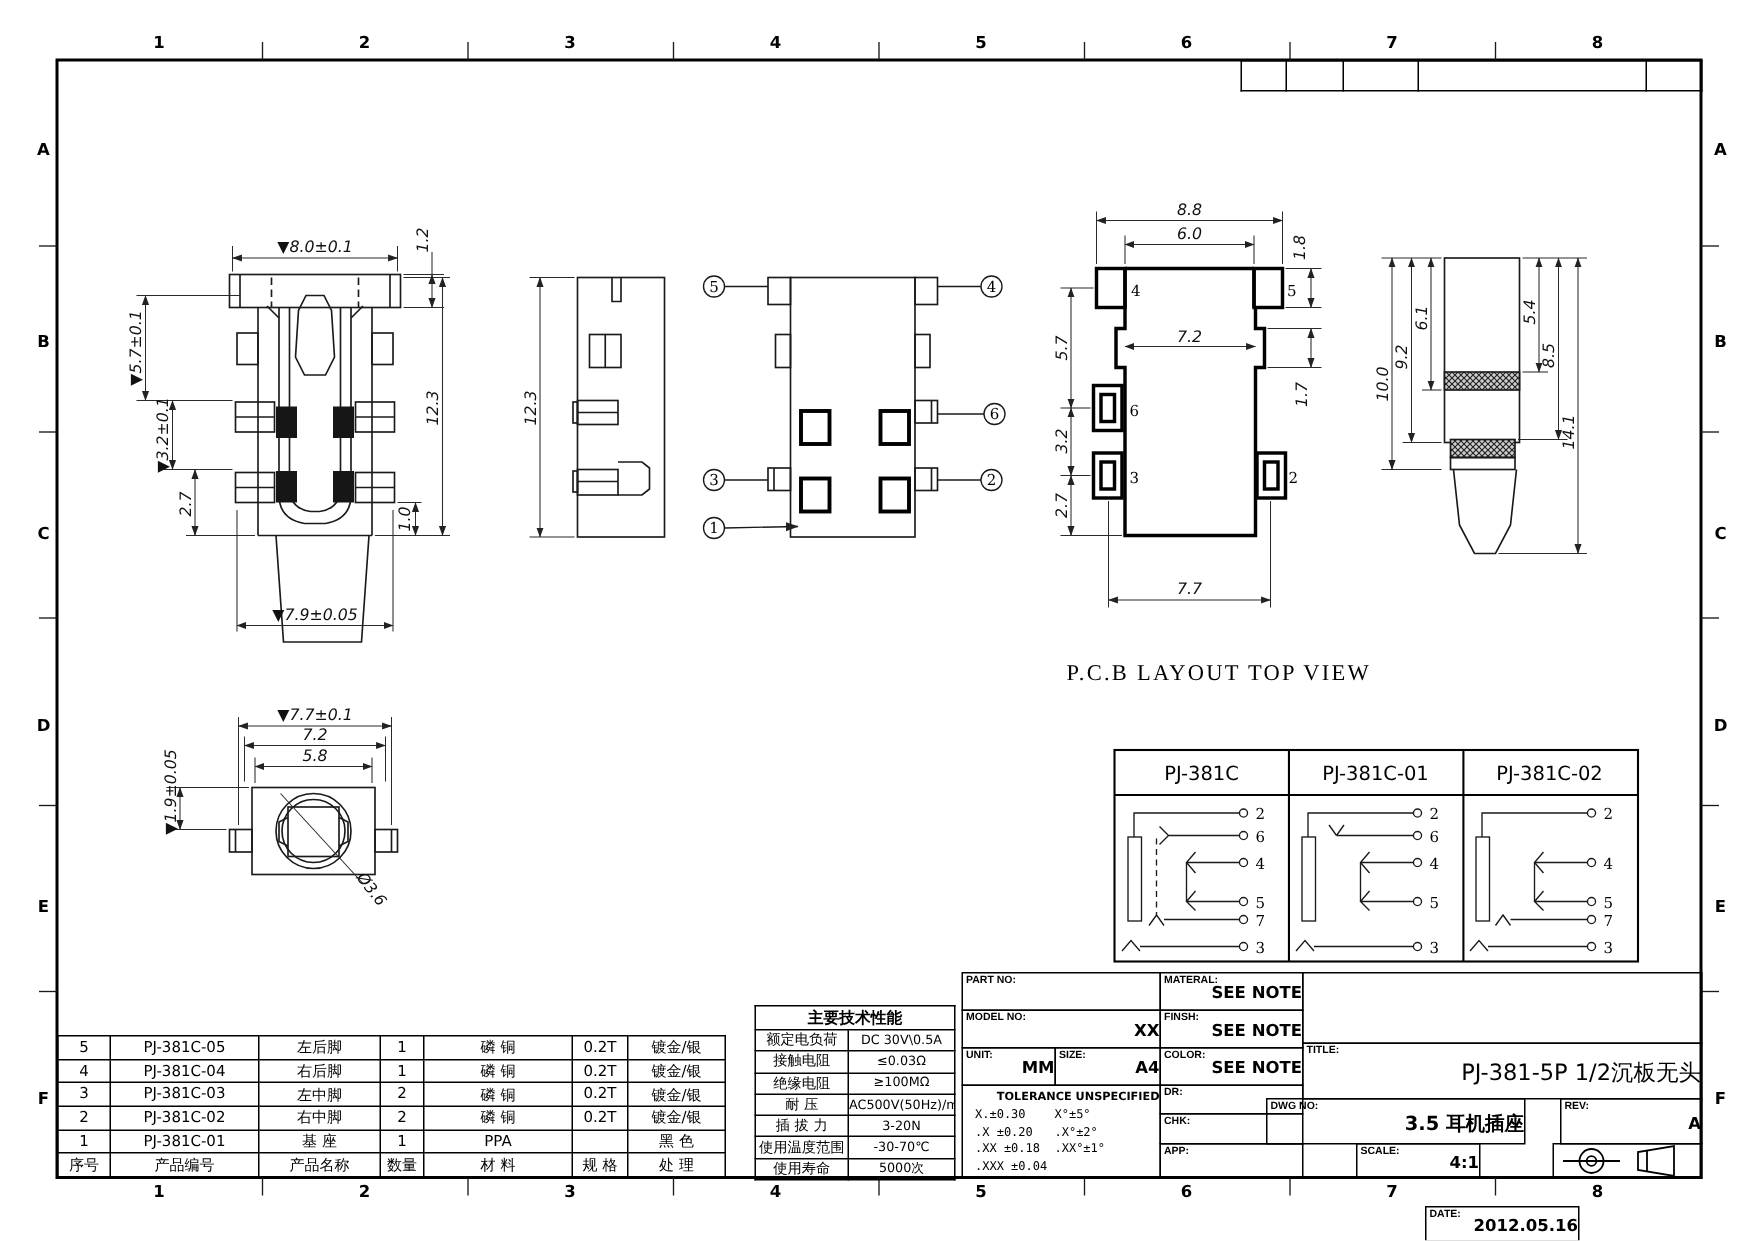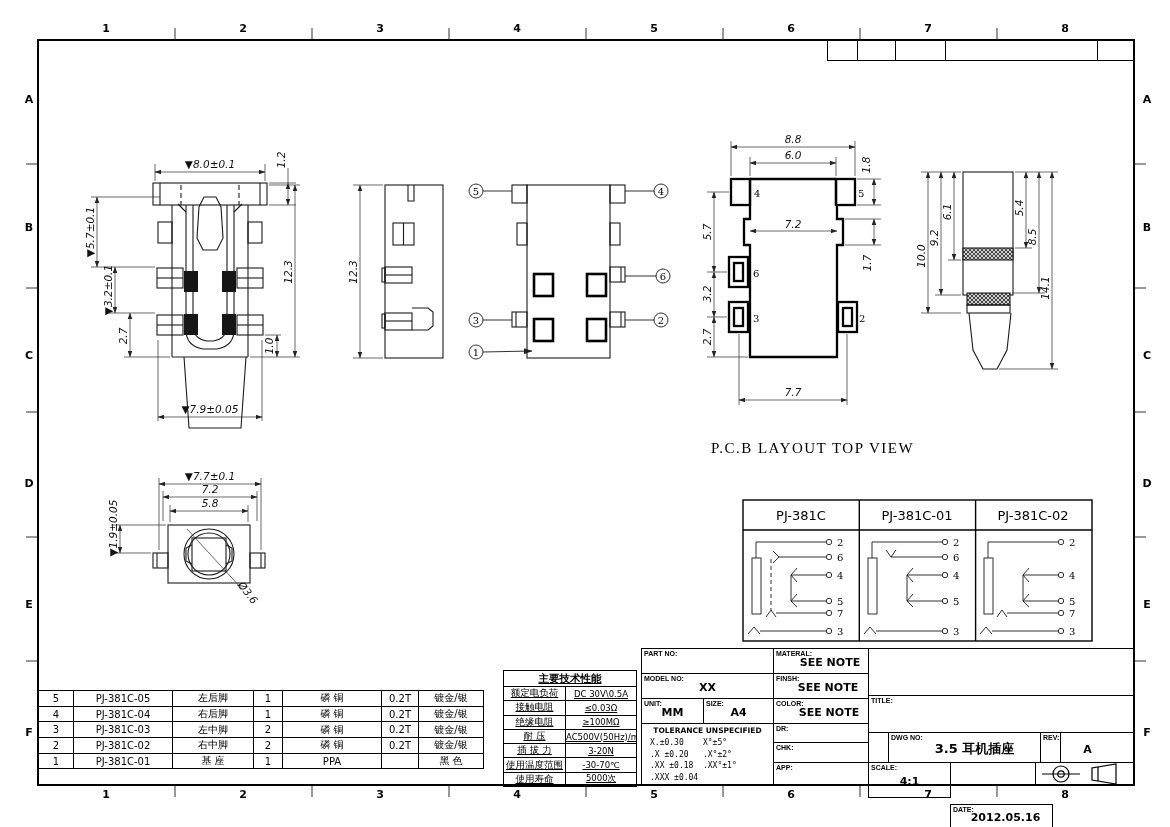--- a/index.html
+++ b/index.html
@@ -16,30 +16,30 @@
   .pint{font:10px "DejaVu Serif",serif;fill:#000;}
   .cap{font:15px "Liberation Serif",serif;fill:#000;letter-spacing:1.5px;}
   .ttl{font:13px "DejaVu Sans",sans-serif;fill:#000;}
   table{border-collapse:collapse;table-layout:fixed;background:transparent;}
   td{border:1px solid #000;padding:0;text-align:center;vertical-align:middle;overflow:hidden;line-height:1.05;}
   .rev-table{position:absolute;left:827px;top:40px;width:307px;}
   .rev-table td{font:bold 7.5px "Liberation Sans",sans-serif;height:17px;}
   .rev-table .empty td{height:19px;}
   .parts-table{position:absolute;left:38px;top:690px;width:445px;}
   .parts-table td{font:10px "DejaVu Sans",sans-serif;height:14.7px;}
-  .spec-table{position:absolute;left:503px;top:670px;width:133px;text-decoration:underline;}
+  .spec-table{position:absolute;left:503px;top:670px;width:133px;}
   .spec-table td{font:9.5px "DejaVu Sans",sans-serif;height:13.3px;}
   .spec-table td.v{font-size:8.5px;}
   .spec-table td.t{font-weight:bold;font-size:10.5px;height:15px;}
   .tb-cell{position:absolute;border:1px solid #000;box-sizing:border-box;background:transparent;}
   .tb-label{position:absolute;left:2px;top:1px;font:bold 7px "Liberation Sans",sans-serif;white-space:nowrap;}
-  .tb-val{position:absolute;left:0;right:0;top:50%;transform:translateY(-42%);text-align:center;
+  .tb-val{position:absolute;left:0;right:0;top:50%;transform:translateY(-42%);text-align:right;
           font:bold 11px "DejaVu Sans",sans-serif;white-space:nowrap;}
   .tb-big{font:15px "DejaVu Sans",sans-serif;}
-  .tol{position:absolute;left:0;right:0;top:2px;text-align:center;
+  .tol{position:absolute;left:0;right:0;top:2px;text-align:right;
        font:bold 7.5px "DejaVu Sans",sans-serif;}
   .tol-lines{position:absolute;left:8px;top:13px;font:8px "DejaVu Sans Mono",monospace;
              white-space:pre;text-align:left;line-height:1.45;}
 </style>
 </head>
 <body>
 
 <div class="page">
 
   <div class="zone" style="left:95px;top:22px">1</div>
@@ -553,20 +553,29 @@
     </tr>
     <tr>
       <td>1</td>
           <td>PJ-381C-01</td>
       <td>基 座</td>
           <td>1</td>
       <td>PPA</td>
           <td></td>
       <td>黑 色</td>
     </tr>
+    <tr>
+      <td>序号</td>
+          <td>产品编号</td>
+      <td>产品名称</td>
+          <td>数量</td>
+      <td>材 料</td>
+          <td>规 格</td>
+      <td>处 理</td>
+    </tr>
   </tbody>
     </table>
 
   <div>
     <div class="tb-cell" style="left:641px;top:648px;width:133px;height:26px">
       <span class="tb-label">PART NO:</span>
     </div>
     <div class="tb-cell" style="left:641px;top:673px;width:133px;height:26px">
       <span class="tb-label">MODEL NO:</span>
       <span class="tb-val">XX</span>
@@ -600,30 +609,31 @@
     </div>
     <div class="tb-cell" style="left:773px;top:742px;width:96px;height:21px">
       <span class="tb-label">CHK:</span>
     </div>
     <div class="tb-cell" style="left:773px;top:762px;width:96px;height:24px">
       <span class="tb-label">APP:</span>
     </div>
     <div class="tb-cell" style="left:868px;top:648px;width:267px;height:48px"></div>
     <div class="tb-cell" style="left:868px;top:695px;width:267px;height:38px">
       <span class="tb-label">TITLE:</span>
-    </div>
-    <div class="tb-cell" style="left:888px;top:732px;width:173px;height:31px">
+      <span class="tb-val tb-big">PJ-381-5P 1/2沉板无头</span>
+    </div>
+    <div class="tb-cell" style="left:844px;top:732px;width:173px;height:31px">
       <span class="tb-label">DWG NO:</span>
       <span class="tb-val" style="font-size:13px">3.5 耳机插座</span>
     </div>
     <div class="tb-cell" style="left:1040px;top:732px;width:95px;height:31px">
       <span class="tb-label">REV:</span>
       <span class="tb-val">A</span>
     </div>
-    <div class="tb-cell" style="left:868px;top:762px;width:83px;height:36px">
+    <div class="tb-cell" style="left:904px;top:762px;width:83px;height:24px">
       <span class="tb-label">SCALE:</span>
       <span class="tb-val">4:1</span>
     </div>
     <div class="tb-cell" style="left:950px;top:804px;width:103px;height:24px">
       <span class="tb-label">DATE:</span>
       <span class="tb-val" style="left:8px">2012.05.16</span>
     </div>
     <div class="tb-cell" style="left:1035px;top:762px;width:100px;height:24px">
       <svg width="98" height="22" viewBox="0 0 98 22" style="display:block;margin:0 auto">
         <g stroke="#000" stroke-width="1.2" fill="none">

